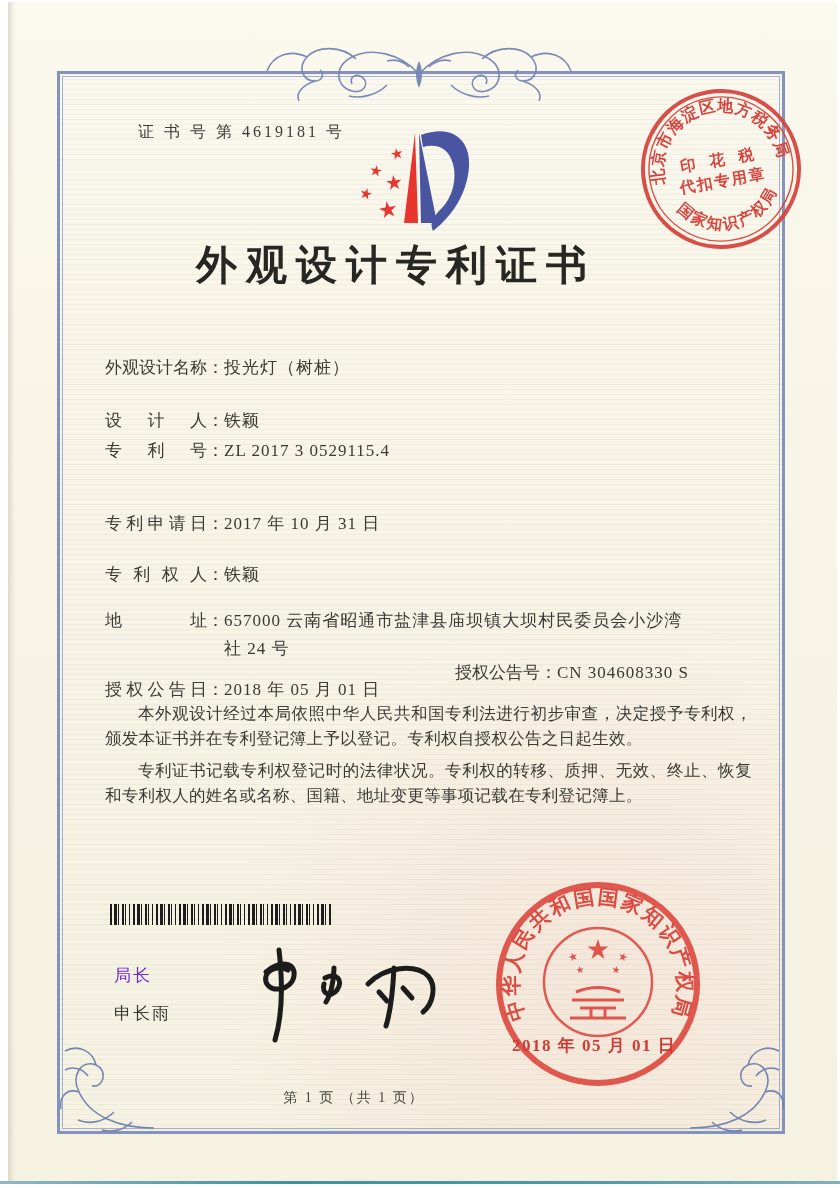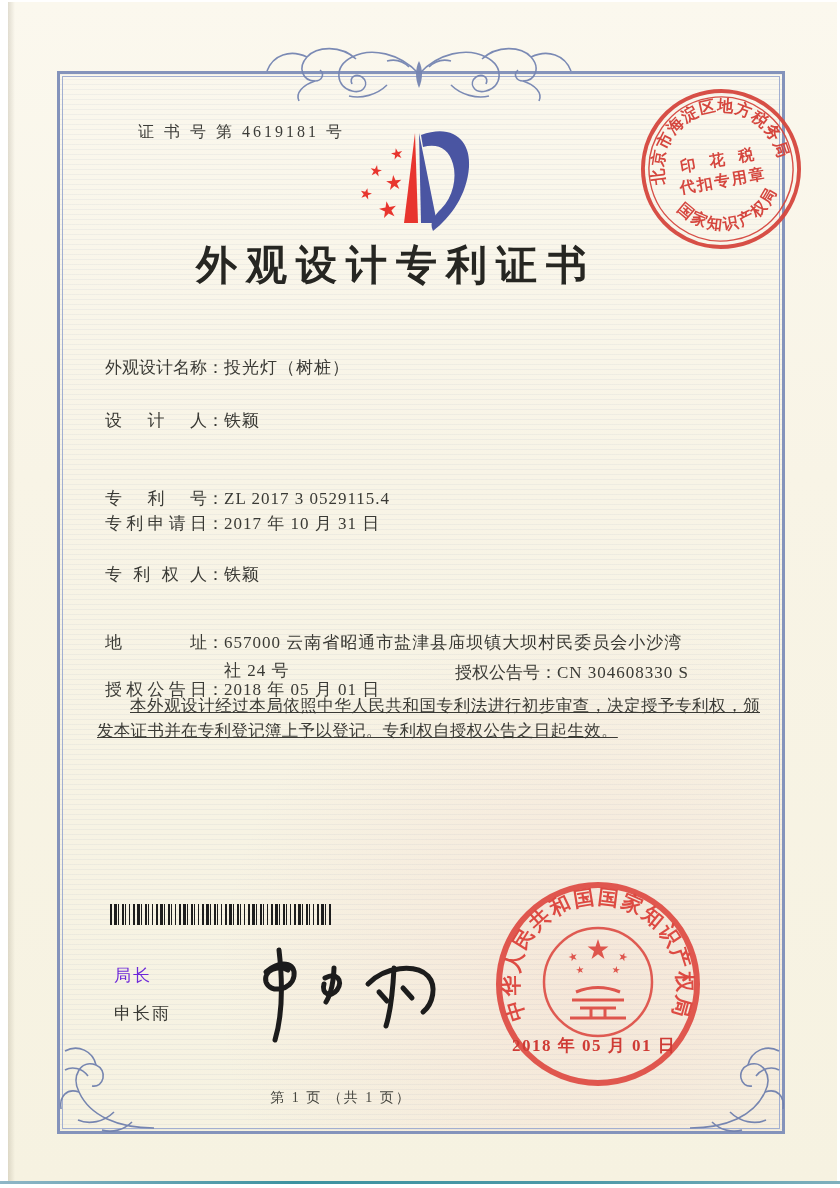--- a/index.html
+++ b/index.html
@@ -53,42 +53,42 @@
   }
   .fcolon{display:inline-block;vertical-align:top;}
   .fvalue{display:inline-block;vertical-align:top;letter-spacing:1px;}
   .field.addr{white-space:normal;line-height:28px;}
   .field.addr .fvalue{width:470px;}
   .grantno{left:455px;top:661px;font-size:17px;color:#3a3a35;white-space:nowrap;}
   .paras{
     left:97px;top:694px;width:663px;font-size:16.5px;line-height:24.7px;
     text-align:justify;color:#3a3a35;letter-spacing:0.3px;
   }
-  .paras p{margin:0;text-indent:33px;text-decoration:underline;}
+  .paras p{margin:8px;text-indent:33px;}
   .barcode{
     left:110px;top:904px;width:222px;height:21px;
     background:repeating-linear-gradient(90deg,
       #1d1d1d 0px,#1d1d1d 2px,rgba(0,0,0,0) 2px,rgba(0,0,0,0) 4px,
       #1d1d1d 4px,#1d1d1d 7px,rgba(0,0,0,0) 7px,rgba(0,0,0,0) 8px,
       #1d1d1d 8px,#1d1d1d 9px,rgba(0,0,0,0) 9px,rgba(0,0,0,0) 12px,
       #1d1d1d 12px,#1d1d1d 14px,rgba(0,0,0,0) 14px,rgba(0,0,0,0) 15px,
       #1d1d1d 15px,#1d1d1d 16px,rgba(0,0,0,0) 16px,rgba(0,0,0,0) 19px,
       #1d1d1d 19px,#1d1d1d 20px,rgba(0,0,0,0) 20px,rgba(0,0,0,0) 23px);
   }
   .sig-title{left:114px;top:964px;font-size:17px;letter-spacing:2px;color:#6d28d9;}
   .sig-name{left:114px;top:1002px;font-size:17px;letter-spacing:2px;color:#3a3a35;}
   .signature{left:222px;top:938px;}
   .seal{left:492px;top:878px;}
   .seal-date{
     left:512px;top:1034px;font-size:17px;font-weight:bold;letter-spacing:1.5px;
     color:#cf3b35;white-space:nowrap;
   }
   .stamp{left:636px;top:84px;transform:rotate(-10deg);}
   .footer{
-    left:3px;top:1089px;width:676px;text-align:center;font-size:14px;
+    left:16px;top:1089px;width:676px;text-align:center;font-size:14px;
     letter-spacing:2px;color:#45453f;
   }
 </style>
 </head>
 <body>
 
 <div class="page"></div>
 <div class="frame"></div>
 
 <svg class="abs flourish ornament" width="320" height="64" viewBox="0 0 320 64">
@@ -145,41 +145,42 @@
 </svg>
 
 <div class="abs title">外观设计专利证书</div>
 
 <div class="abs field" style="top:357px;">
   <span class="flabel">外观设计名称</span><span class="fcolon">：</span><span class="fvalue">投光灯（树桩）</span>
 </div>
 <div class="abs field" style="top:410px;">
   <span class="flabel">设计人</span><span class="fcolon">：</span><span class="fvalue">铁颖</span>
 </div>
-<div class="abs field" style="top:488px;">
+<div class="abs field" style="top:440px;">
   <span class="flabel">专利号</span><span class="fcolon">：</span><span class="fvalue">ZL 2017 3 0529115.4</span>
 </div>
 <div class="abs field" style="top:513px;">
   <span class="flabel">专利申请日</span><span class="fcolon">：</span><span class="fvalue">2017 年 10 月 31 日</span>
 </div>
 <div class="abs field" style="top:564px;">
   <span class="flabel">专利权人</span><span class="fcolon">：</span><span class="fvalue">铁颖</span>
 </div>
-<div class="abs field addr" style="top:629px;">
+<div class="abs field addr" style="top:607px;">
   <span class="flabel">地址</span><span class="fcolon">：</span><span class="fvalue">657000 云南省昭通市盐津县庙坝镇大坝村民委员会小沙湾社 24 号</span>
 </div>
 <div class="abs field" style="top:679px;">
   <span class="flabel">授权公告日</span><span class="fcolon">：</span><span class="fvalue">2018 年 05 月 01 日</span>
 </div>
 <div class="abs grantno">
   <span>授权公告号</span><span>：</span><span style="letter-spacing:1px;">CN 304608330 S</span>
 </div>
 
 <div class="abs paras">
   <p>本外观设计经过本局依照中华人民共和国专利法进行初步审查，决定授予专利权，颁发本证书并在专利登记簿上予以登记。专利权自授权公告之日起生效。</p>
+  <p>专利证书记载专利权登记时的法律状况。专利权的转移、质押、无效、终止、恢复和专利权人的姓名或名称、国籍、地址变更等事项记载在专利登记簿上。</p>
 </div>
 
 <div class="abs barcode"></div>
 
 <div class="abs sig-title">局长</div>
 <div class="abs sig-name">申长雨</div>
 <svg class="abs signature" width="230" height="112" viewBox="0 0 230 112">
   <g fill="none" stroke="#1c1c1c" stroke-width="5" stroke-linecap="round" stroke-linejoin="round">
     <path d="M44,34 C58,22 74,24 72,38 C70,52 48,56 44,44 C41,33 56,26 66,32"></path>
     <path d="M57,12 C60,38 62,72 53,102"></path>

